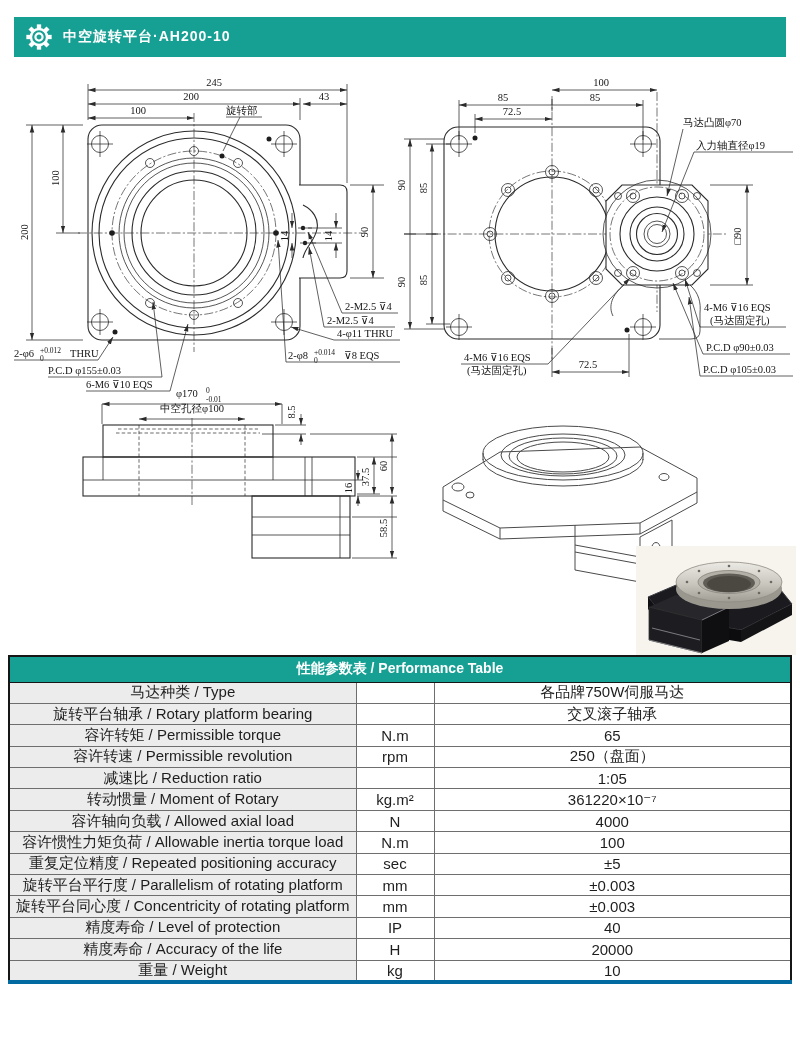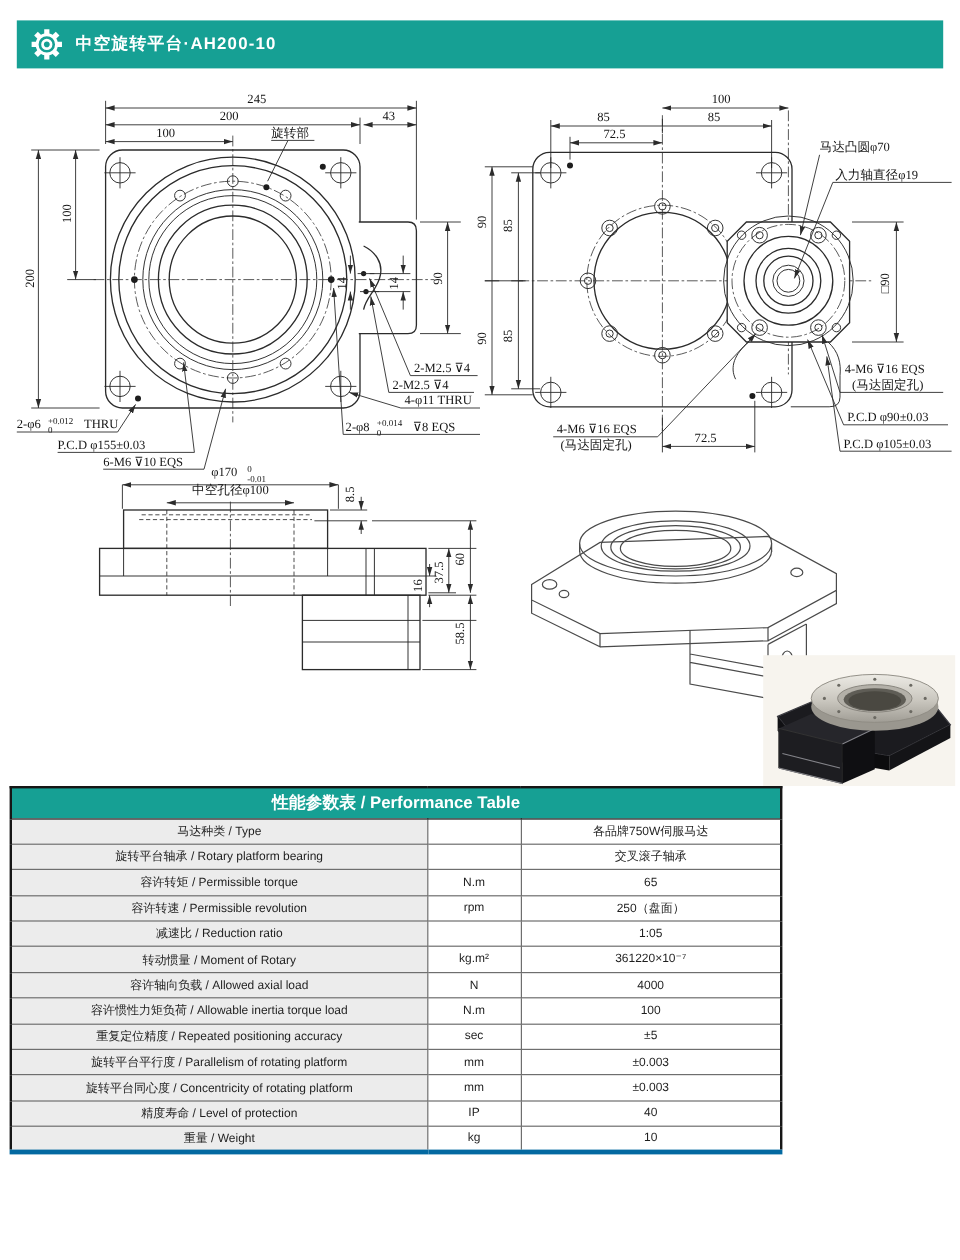--- a/index.html
+++ b/index.html
@@ -19,23 +19,23 @@
   .olf{fill:#fff;stroke:var(--c-line);stroke-width:1.1}
   .th{fill:none;stroke:var(--c-line);stroke-width:0.8}
   .cl{fill:none;stroke:var(--c-line);stroke-width:0.65;stroke-dasharray:9 2.2 2.2 2.2}
   .dsh{fill:none;stroke:var(--c-line);stroke-width:0.7;stroke-dasharray:3.5 2.2}
   .dim{fill:none;stroke:var(--c-line);stroke-width:0.75}
   .dot{fill:#1d1d1d;stroke:none}
   text.dt{font-family:"Liberation Serif","DejaVu Serif",serif;font-size:10.5px;fill:#141414}
   text.sm{font-size:7.5px}
   .iso{stroke:#4a4a4a;fill:none;stroke-width:1}
   
-  .spec{position:absolute;left:8px;top:655px;width:644px;border-collapse:collapse}
+  .spec{position:absolute;left:8px;top:655px;width:784px;border-collapse:collapse}
   .spec th{background:var(--c-accent);color:#fff;font-size:14px;font-weight:bold;height:26px;border:2px solid #161616;border-bottom:1px solid #161616}
-  .spec td{border:1px solid #6e6e6e;font-size:10px;color:#1e1e1e;text-align:center;height:21.4px;padding:0 4px}
+  .spec td{border:1px solid #6e6e6e;font-size:15px;color:#1e1e1e;text-align:center;height:21.4px;padding:0 4px}
   .spec td.lbl{background:var(--c-label_bg);width:347px}
   .spec td.unit{width:78px}
   .spec tr td:first-child{border-left:2px solid #161616}
   .spec tr td:last-child{border-right:2px solid #161616}
   .spec tr:last-child td{border-bottom:4px solid #0369a1}
 </style>
 </head>
 <body>
 
 <div class="page">
@@ -409,19 +409,24 @@
           <td class="lbl">旋转平台同心度 / Concentricity of rotating platform</td>
           <td class="unit">mm</td>
           <td>±0.003</td>
         </tr>
       <tr>
           <td class="lbl">精度寿命 / Level of protection</td>
           <td class="unit">IP</td>
           <td>40</td>
         </tr>
       <tr>
+          <td class="lbl">精度寿命 / Accuracy of the life</td>
+          <td class="unit">H</td>
+          <td>20000</td>
+        </tr>
+      <tr>
           <td class="lbl">重量 / Weight</td>
           <td class="unit">kg</td>
           <td>10</td>
         </tr>
     </tbody>
   </table>
 </div>
 
 </body></html>

